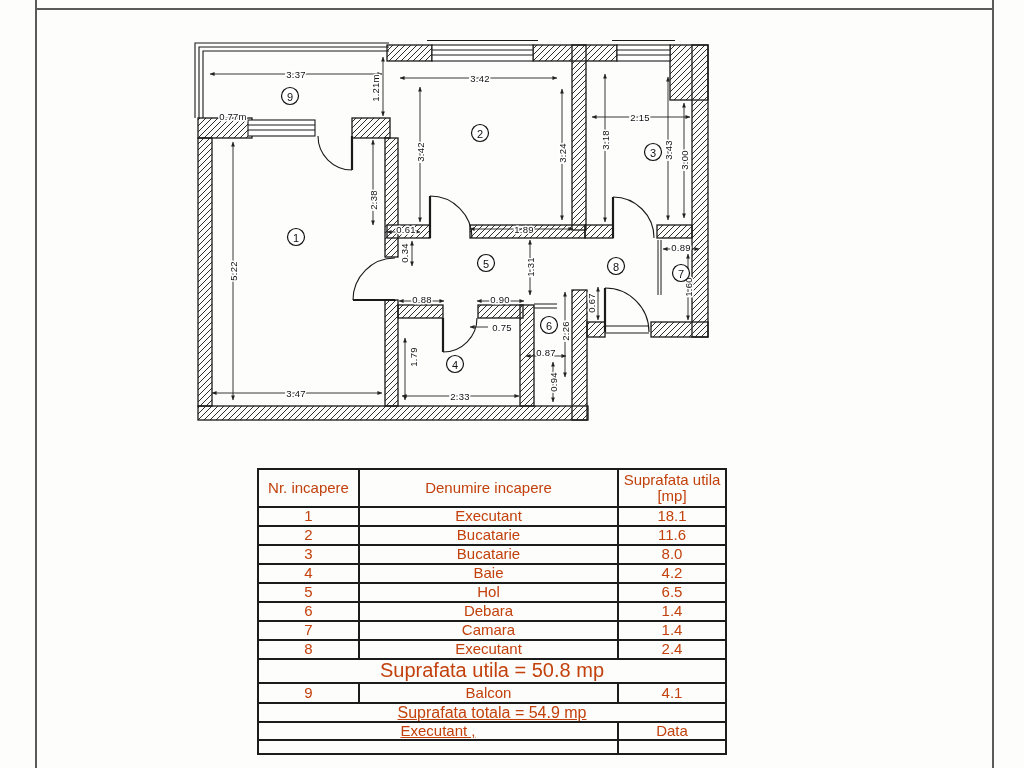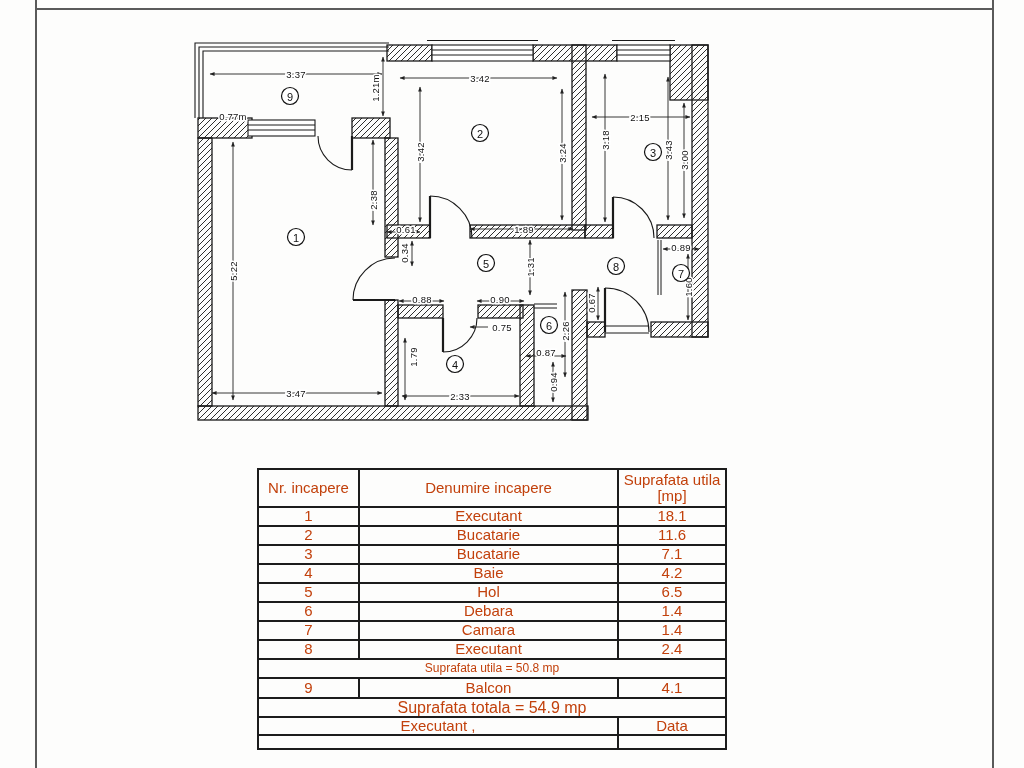--- a/index.html
+++ b/index.html
@@ -24,27 +24,27 @@
   .roomc{fill:#fff;stroke:#111;stroke-width:1.2;}
   .roomn{font-size:11px;fill:#111;text-anchor:middle;dominant-baseline:central;}
 
   #areas-table{position:absolute;left:257px;top:468px;width:468px;border-collapse:collapse;
     table-layout:fixed;font-size:15px;color:#c2410c;background:#fdfdfc;}
   #areas-table td,#areas-table th{border:2px solid #1c1c1c;padding:0;text-align:center;
     vertical-align:middle;line-height:1.08;overflow:hidden;}
   #areas-table th{font-weight:normal;}
   tr.h{height:38px;}
   tr.r{height:19px;}
-  tr.sub{height:19px;font-size:12px;}
+  tr.sub{height:19px;font-size:20px;}
   tr.b9{height:20px;}
-  tr.tot{height:19px;font-size:16px;}
+  tr.tot{height:19px;font-size:16px;text-decoration:underline;}
   tr.ft{height:15px;}
   tr.empty{height:14px;}
   td.top{vertical-align:top;border-radius:9px;}
-  td.left{text-align:left;padding-left:46px;}
+  td.left{text-align:left;padding-left:46px;text-decoration:underline;}
 </style>
 </head>
 <body>
 
 <div id="frame-left" class="frame"></div>
 <div id="frame-right" class="frame"></div>
 <div id="frame-top" class="frame"></div>
 
 <svg id="plan-svg" width="1024" height="462" viewBox="0 0 1024 462">
   <defs>
@@ -311,21 +311,21 @@
     <td>18.1</td>
   </tr>
   <tr class="r">
     <td>2</td>
     <td>Bucatarie</td>
     <td>11.6</td>
   </tr>
   <tr class="r">
     <td>3</td>
     <td>Bucatarie</td>
-    <td>7.1</td>
+    <td>8.0</td>
   </tr>
   <tr class="r">
     <td>4</td>
     <td>Baie</td>
     <td>4.2</td>
   </tr>
   <tr class="r">
     <td>5</td>
     <td>Hol</td>
     <td>6.5</td>

